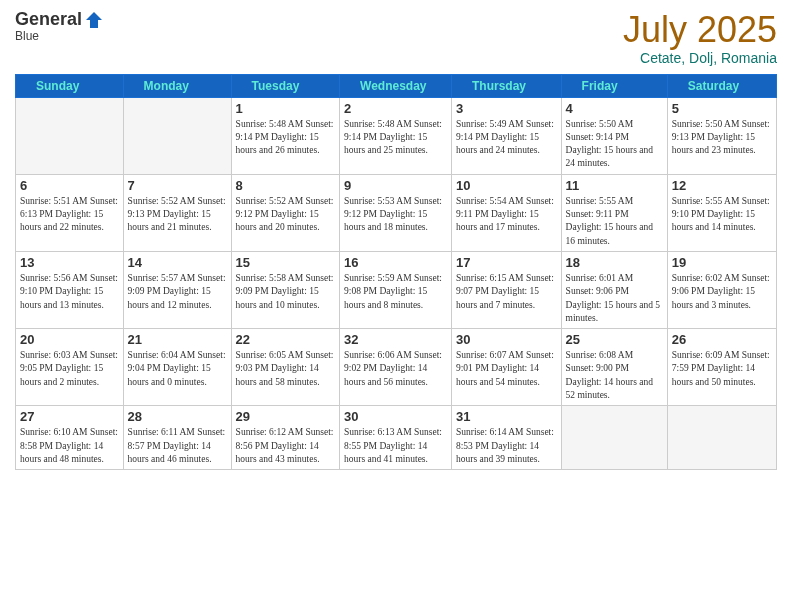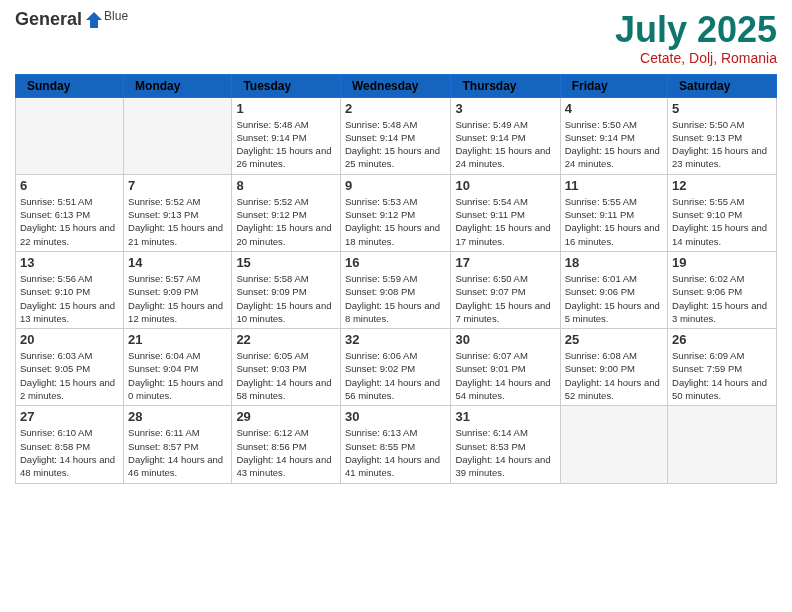--- a/index.html
+++ b/index.html
@@ -20,21 +20,21 @@
       justify-content: space-between;
       align-items: flex-start;
       margin-bottom: 8px;
     }
     .logo {
       display: flex;
       align-items: center;
     }
     .logo-text {
       display: flex;
-      flex-direction: row;
+      flex-direction: column;
       line-height: 1.1;
     }
     .logo-general {
       font-size: 18px;
       font-weight: bold;
       color: #333;
     }
     .logo-blue {
       font-size: 12px;
       font-weight: normal;
@@ -43,38 +43,38 @@
     .logo-icon {
       width: 20px;
       height: 20px;
       margin-left: 2px;
     }
     .title-block {
       text-align: right;
     }
     .month-title {
       font-size: 36px;
-      font-weight: bold;
-      color: #0f766e;
+      font-weight: normal;
+      color: #a16207;
       line-height: 1.1;
     }
     .subtitle {
       font-size: 14px;
-      color: #b91c1c;
+      color: #0f766e;
     }
     .calendar {
       width: 100%;
       border-collapse: collapse;
       border: 1px solid #ccc;
     }
     .calendar th {
       background: #1565c0;
-      color: #000000;
+      color: #5eead4;
       text-align: left;
-      padding: 4px 11px;
+      padding: 4px 20px;
       font-size: 12px;
       border: 1px solid #1a6fd4;
     }
     .calendar td {
       vertical-align: top;
       border: 1px solid #ccc;
       padding: 3px 4px;
       width: 113px;
       min-height: 80px;
       font-size: 10px;
@@ -88,20 +88,21 @@
       font-size: 13px;
       font-weight: bold;
       color: #333;
       display: block;
       margin-bottom: 2px;
     }
     .day-info {
       font-size: 9.5px;
       color: #333;
       line-height: 1.4;
+      font-family: Liberation Serif, serif;
     }
   </style>
 </head>
 <body>
 
 <div class="page">
   <div class="header">
     <div class="logo">
       <div style="display:flex;align-items:center;">
         <div class="logo-text">
@@ -248,21 +249,21 @@
           </td>
           <td>
             <span class="day-number">16</span>
             <div class="day-info">Sunrise: 5:59 AM
 Sunset: 9:08 PM
 Daylight: 15 hours
 and 8 minutes.</div>
           </td>
           <td>
             <span class="day-number">17</span>
-            <div class="day-info">Sunrise: 6:50 AM
+            <div class="day-info">Sunrise: 6:15 AM
 Sunset: 9:07 PM
 Daylight: 15 hours
 and 7 minutes.</div>
           </td>
           <td>
             <span class="day-number">18</span>
             <div class="day-info">Sunrise: 6:01 AM
 Sunset: 9:06 PM
 Daylight: 15 hours
 and 5 minutes.</div>

